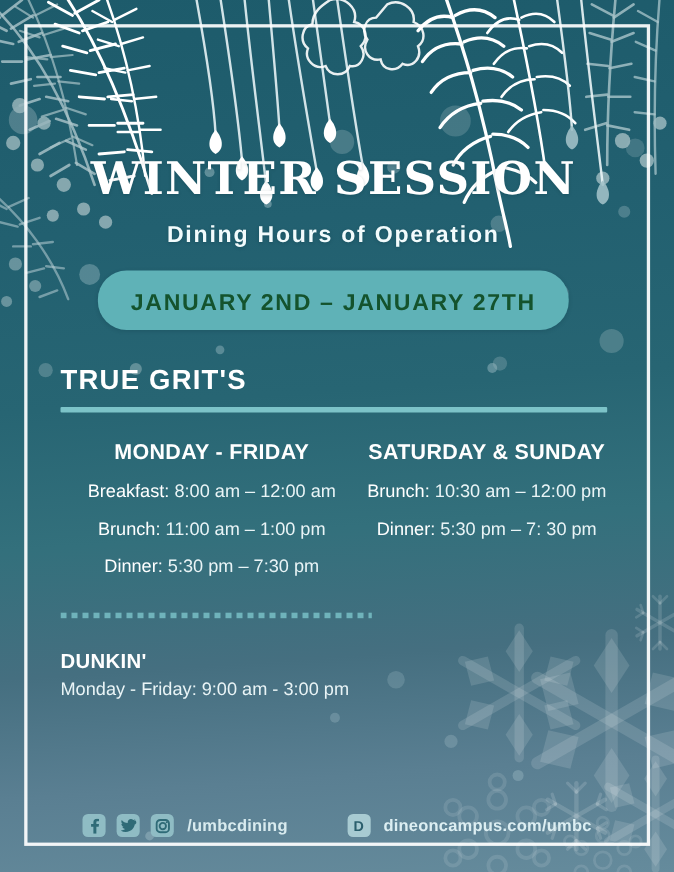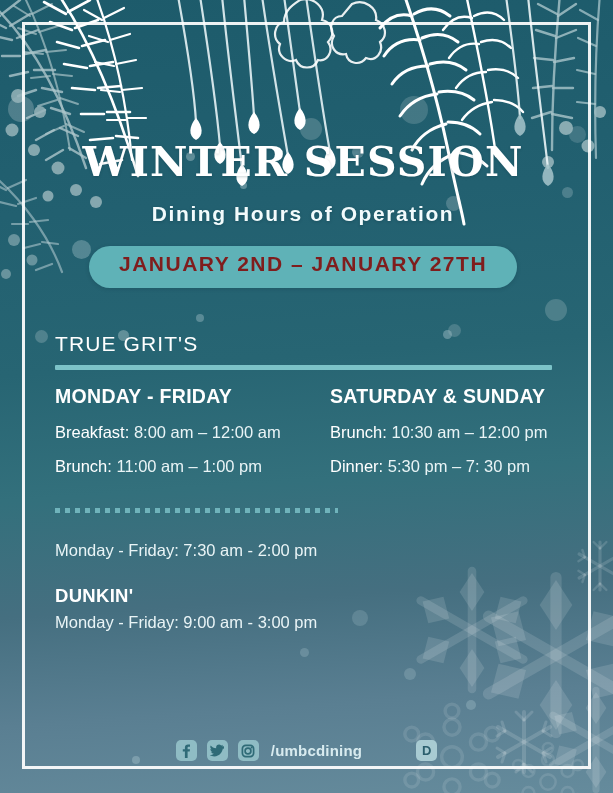--- a/index.html
+++ b/index.html
@@ -51,47 +51,47 @@
     margin-top: 19px;
     font-size: 21px;
     font-weight: 700;
     letter-spacing: 1.6px;
     color: #f2fbfc;
     text-shadow: 0 1px 3px rgba(0,40,50,0.25);
   }
   .date-pill {
     display: inline-block;
     margin-top: 20px;
-    padding: 6px 30px 12px;
+    padding: 18px 30px 12px;
     background: #5fb2b7;
     border-radius: 26px;
-    color: #7f1d1d;
+    color: #14532d;
     font-size: 21px;
     font-weight: 700;
     letter-spacing: 1.5px;
     box-shadow: 0 1px 4px rgba(0,40,50,0.18);
   }
 
   
   .content { position: absolute; left: 55px; top: 332px; width: 500px; color: #fff; }
 
   .venue-main {
-    font-size: 21px;
-    font-weight: 400;
+    font-size: 25px;
+    font-weight: 700;
     letter-spacing: 1.1px;
     color: #ffffff;
   }
   .rule {
     margin-top: 9px;
     width: 497px; height: 5px;
     background: #7cc3c8;
     border-radius: 1px;
   }
 
-  .cols { display: flex; margin-top: 15px; }
+  .cols { display: flex; margin-top: 25px; text-align: center; }
   .col-left { width: 275px; }
   .col-right { width: 225px; }
 
   .day-head {
     font-size: 19.5px;
     font-weight: 700;
     letter-spacing: 0.3px;
     color: #ffffff;
     margin-bottom: 15px;
   }
@@ -385,39 +385,42 @@
       <div class="col-left">
         <div class="day-head">MONDAY - FRIDAY</div>
         <div class="meal">
           <b>Breakfast:</b>
           <span>8:00 am – 12:00 am</span>
         </div>
         <div class="meal">
           <b>Brunch:</b>
           <span>11:00 am – 1:00 pm</span>
         </div>
+        <div class="meal">
+          <b>Dinner:</b>
+          <span>5:30 pm – 7:30 pm</span>
+        </div>
       </div>
 
       <div class="col-right">
         <div class="day-head">SATURDAY &amp; SUNDAY</div>
         <div class="meal">
           <b>Brunch:</b>
           <span>10:30 am – 12:00 pm</span>
         </div>
         <div class="meal">
           <b>Dinner:</b>
           <span>5:30 pm – 7: 30 pm</span>
         </div>
       </div>
     </div>
 
     <div class="dotted"></div>
 
     <div class="venue-sub">
-      <div class="hours">Monday - Friday: 7:30 am - 2:00 pm</div>
     </div>
 
     <div class="venue-sub venue-gap">
       <div class="name">DUNKIN'</div>
       <div class="hours">Monday - Friday: 9:00 am - 3:00 pm</div>
     </div>
   </div>
 
   <div class="footer">
 
@@ -439,15 +442,16 @@
         <circle cx="7" cy="7" r="2.9" fill="none" stroke="#2f6b77" stroke-width="1.7"></circle>
         <circle cx="10.6" cy="3.5" r="0.95" fill="#2f6b77"></circle>
       </svg>
     </div>
 
     <div class="handle">/umbcdining</div>
 
     <div class="foot-gap"></div>
 
     <div class="badge badge-d">D</div>
+    <div class="site">dineoncampus.com/umbc</div>
   </div>
 
 </div>
 
 </body></html>

